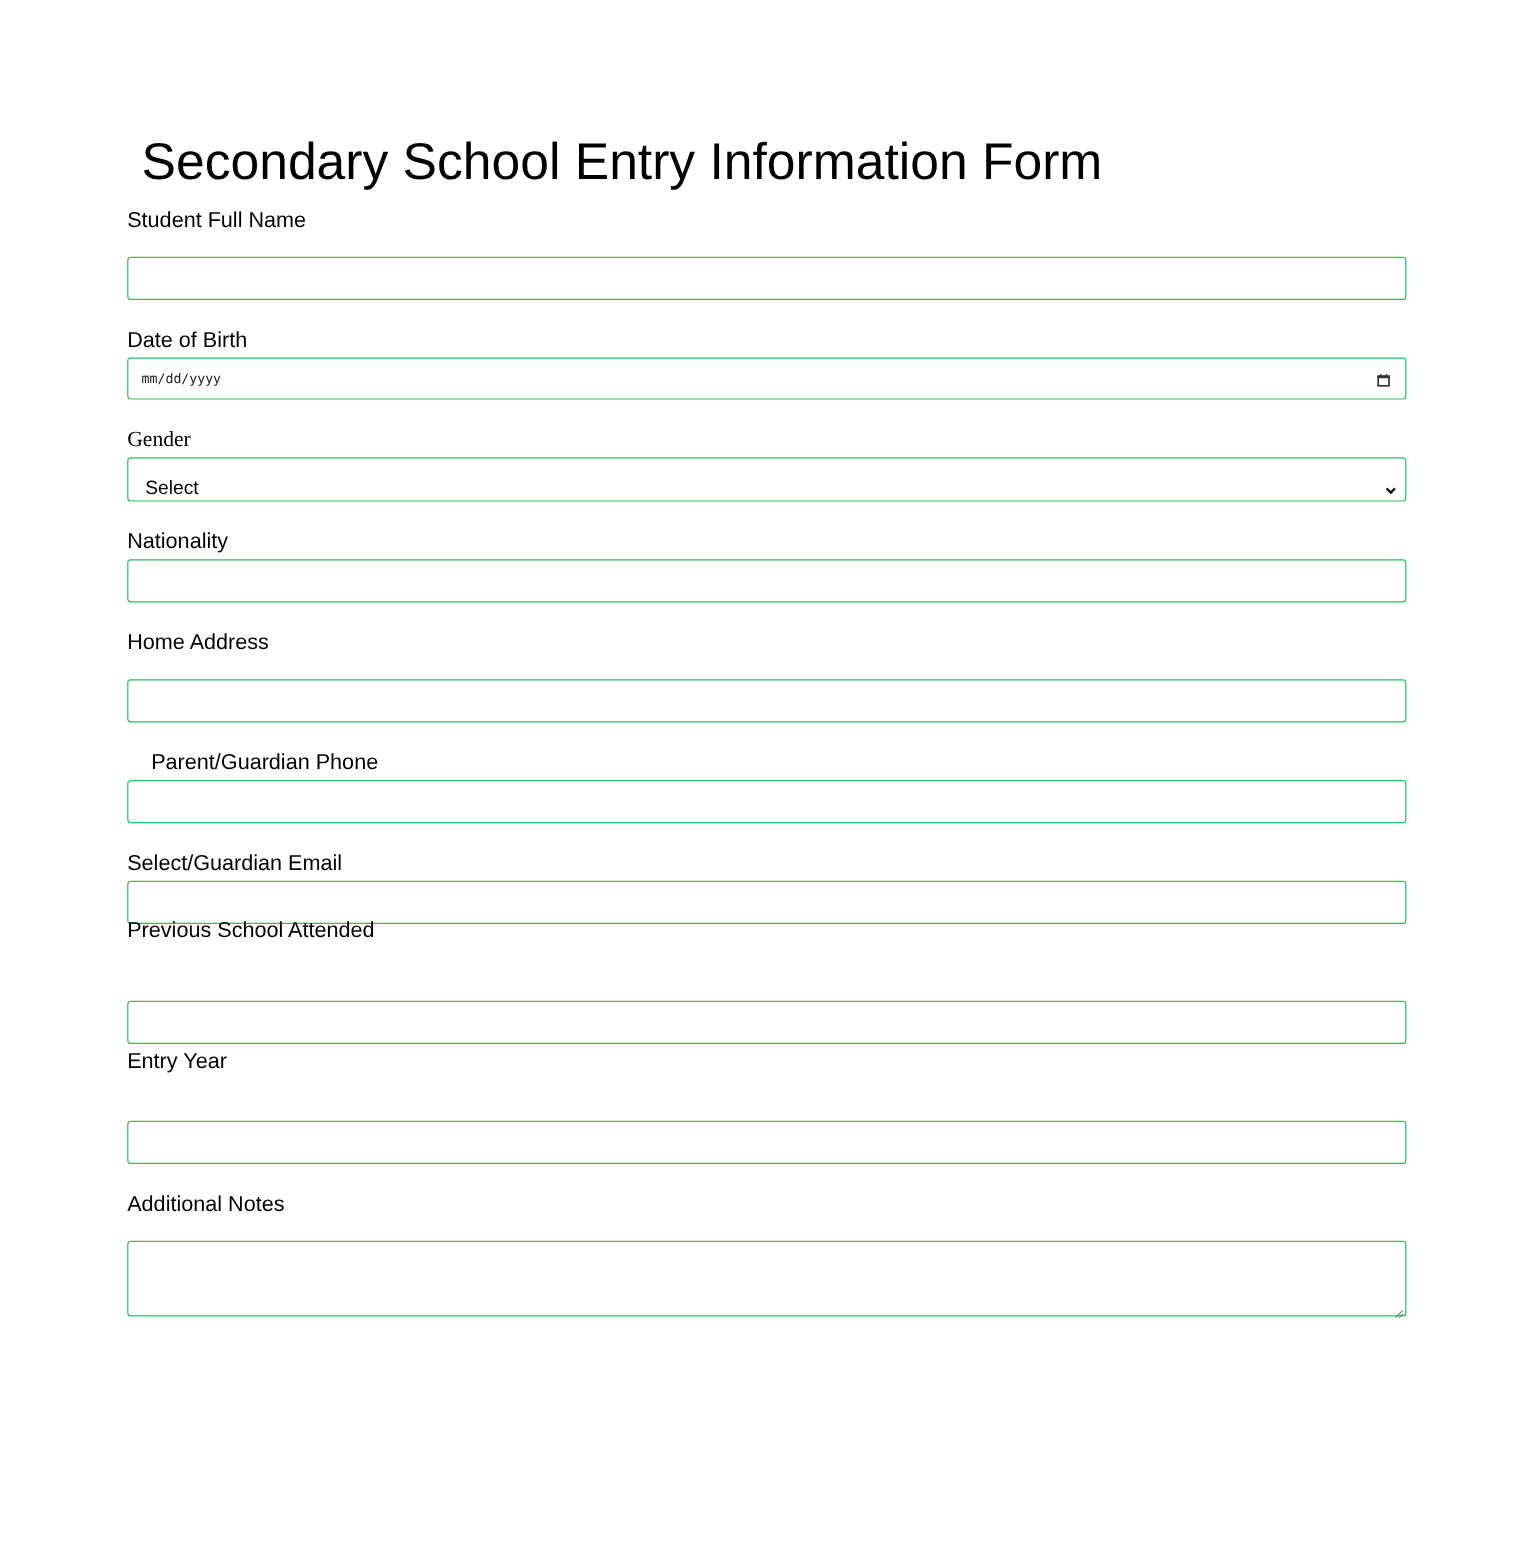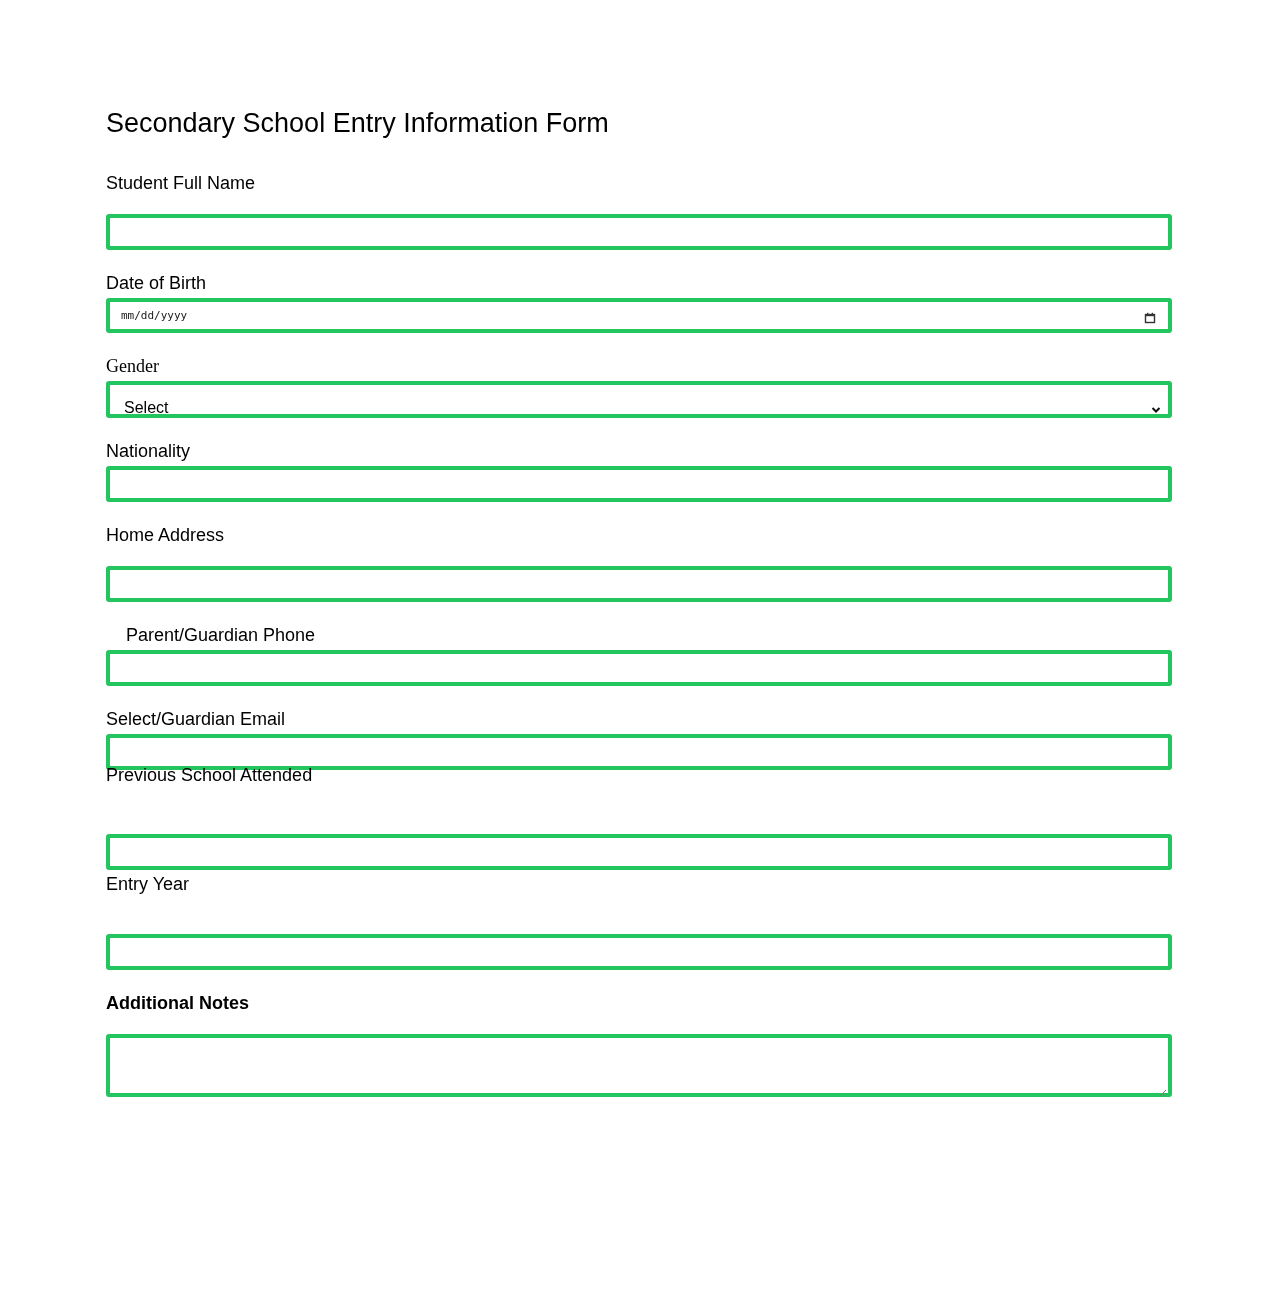--- a/index.html
+++ b/index.html
@@ -12,39 +12,39 @@
     height: 1300px;
     position: relative;
     font-family: "Liberation Sans", "DejaVu Sans", sans-serif;
     color: #000000;
     overflow: hidden;
   }
   .title {
     position: absolute;
     left: 106px;
     top: 104px;
-    margin: 0;
-    font-size: 27px;
+    margin: 12px;
+    font-size: 43px;
     font-weight: normal;
     line-height: 38px;
     white-space: nowrap;
   }
   .label {
     position: absolute;
     left: 106px;
     font-size: 18px;
     line-height: 18px;
     white-space: nowrap;
   }
   .field {
     position: absolute;
     left: 106px;
     width: 1066px;
     box-sizing: border-box;
-    border: 4px solid #22c55e;
+    border: 1px solid #22c55e;
     border-radius: 3px;
     background: #ffffff;
   }
   .text-field { height: 36px; }
   .date-field {
     height: 35px;
     display: flex;
     align-items: center;
     justify-content: space-between;
     padding: 0 12px 0 11px;
@@ -126,21 +126,21 @@
 
 <div class="label" style="top:710px;">Select/Guardian Email</div>
 <div class="field text-field" style="top:734px;"></div>
 
 <div class="label" style="top:766px;">Previous School Attended</div>
 <div class="field text-field" style="top:834px;"></div>
 
 <div class="label" style="top:875px;">Entry Year</div>
 <div class="field text-field" style="top:934px;"></div>
 
-<div class="label" style="top:994px;font-weight:bold;">Additional Notes</div>
+<div class="label" style="top:994px;">Additional Notes</div>
 <div class="field textarea-field" style="top:1034px;">
   <span class="resize-grip">
     <svg width="9" height="9" viewBox="0 0 9 9">
       <line x1="8" y1="2" x2="2" y2="8" stroke="#777" stroke-width="1"></line>
       <line x1="8" y1="5" x2="5" y2="8" stroke="#777" stroke-width="1"></line>
     </svg>
   </span>
 </div>
 
 </body></html>

